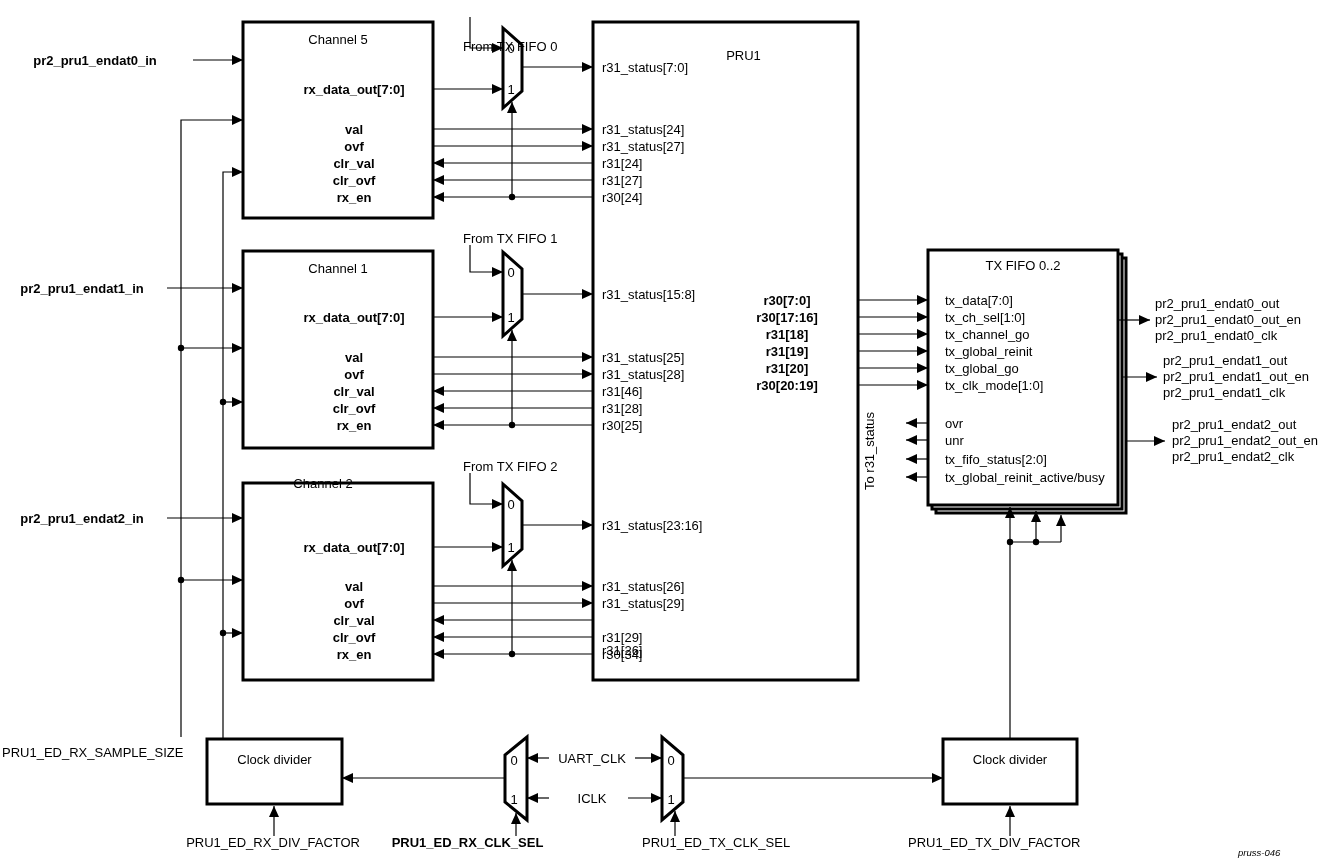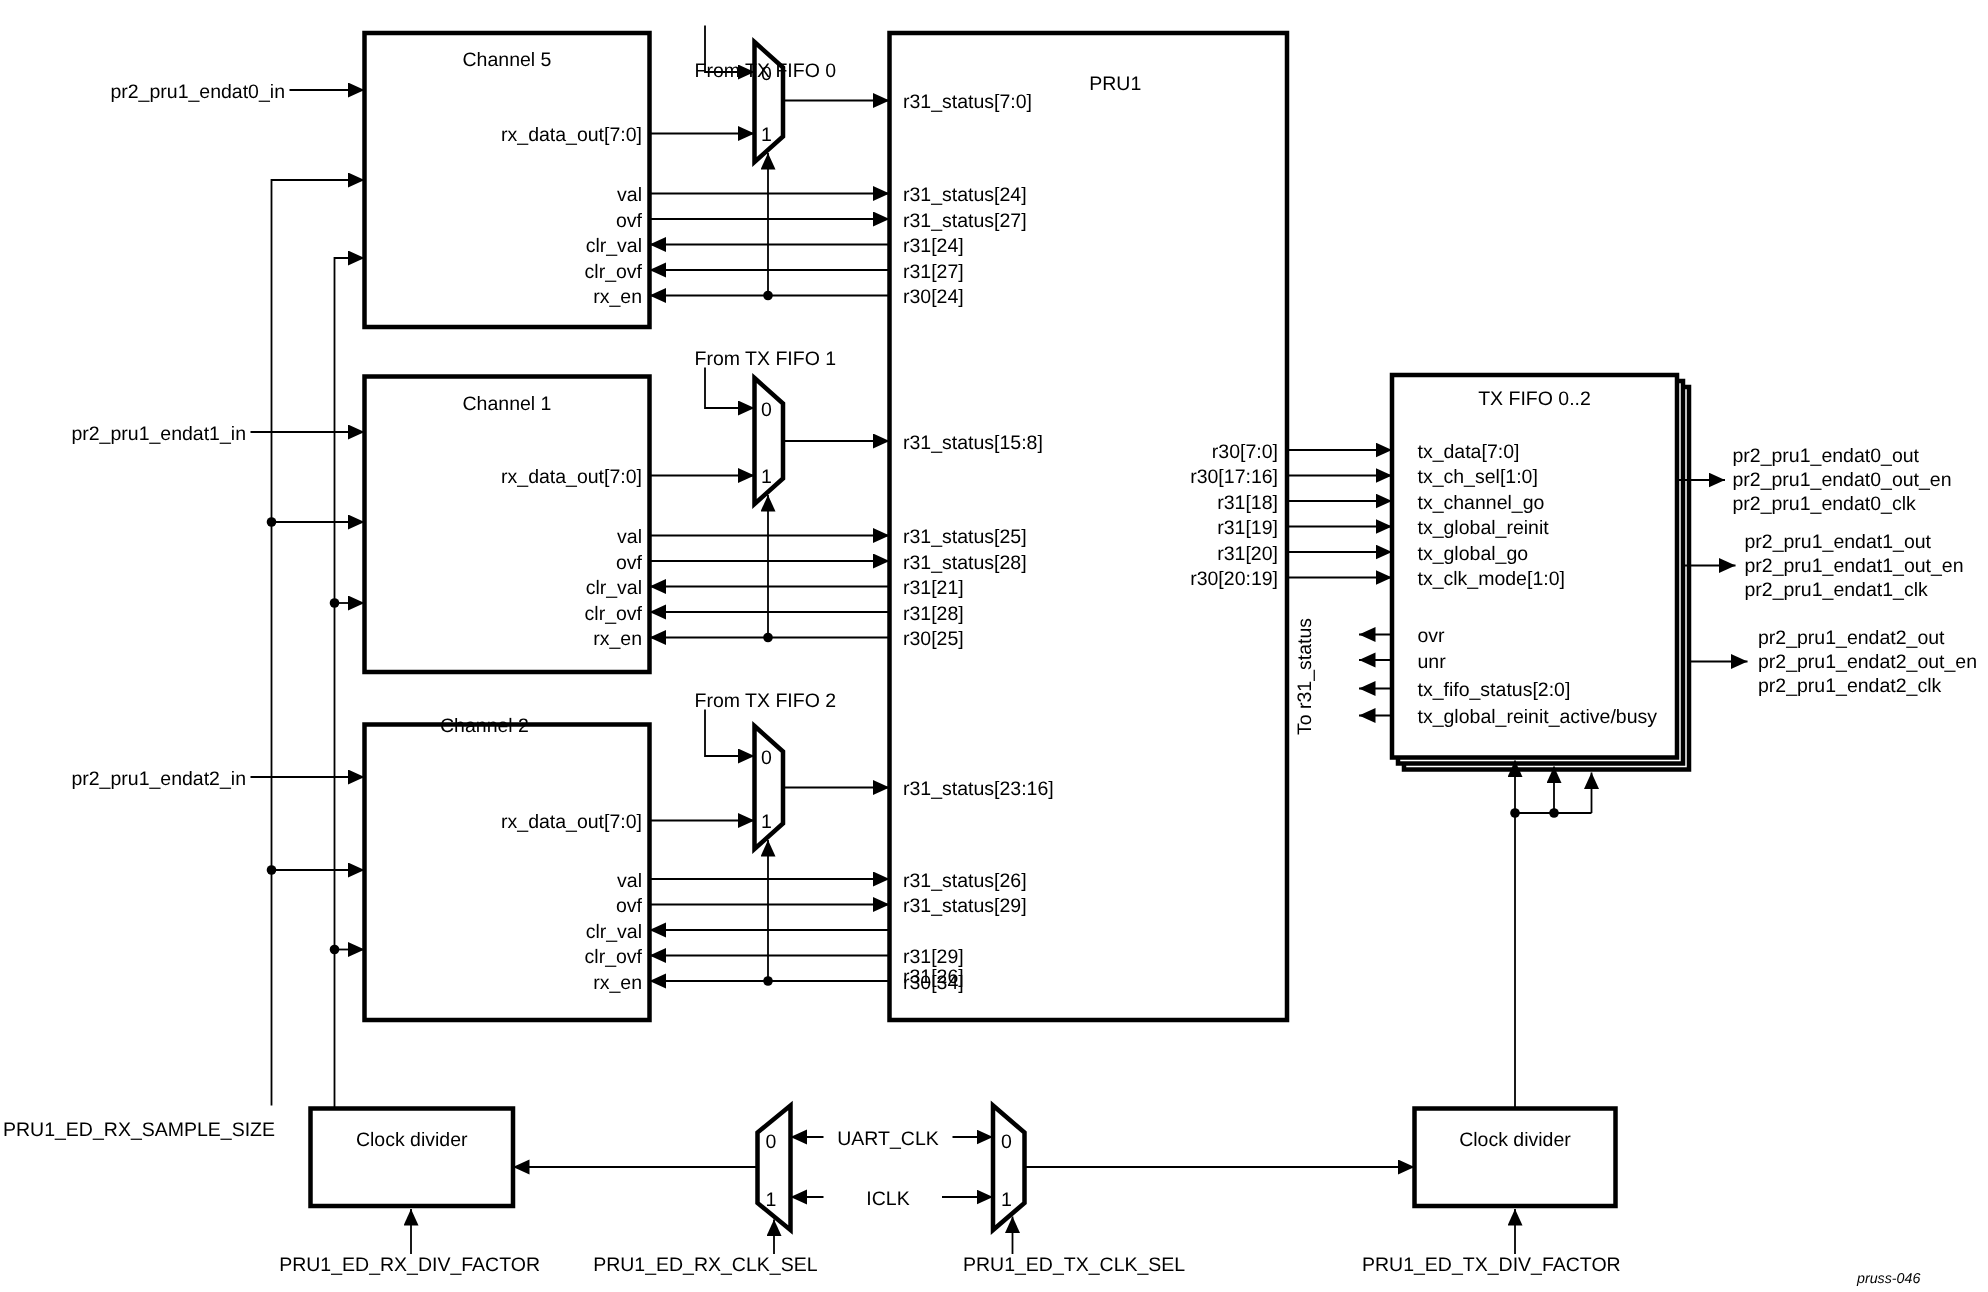--- a/index.html
+++ b/index.html
@@ -1,21 +1,21 @@
 <!DOCTYPE html>
 <html><head>
 <meta charset="utf-8">
 <style>
   html,body{margin:0;padding:0;background:#fff;}
   #canvas{position:relative;width:1325px;height:861px;background:#ffffff;overflow:hidden;
           font-family:"Liberation Sans", sans-serif;color:#000;}
   #wires{position:absolute;left:0;top:0;}
   .lb{position:absolute;font-size:13px;line-height:15px;white-space:nowrap;}
   .c{text-align:center;}
-  .r{text-align:right;}
+  .r{text-align:center;font-weight:bold;}
   .sm{font-size:9.5px;}
   .vert{transform:rotate(-90deg);transform-origin:left bottom;width:90px;text-align:center;}
   .og{line-height:16px;}
 </style>
 </head>
 <body>
 
 <div id="canvas">
 
 <svg id="wires" width="1325" height="861" viewBox="0 0 1325 861">
@@ -192,21 +192,21 @@
 <div class="lb c" style="left:593px;top:48px;width:301px;">PRU1</div>
 <div class="lb" style="left:602px;top:60px;">r31_status[7:0]</div>
 <div class="lb" style="left:602px;top:122px;">r31_status[24]</div>
 <div class="lb" style="left:602px;top:139px;">r31_status[27]</div>
 <div class="lb" style="left:602px;top:156px;">r31[24]</div>
 <div class="lb" style="left:602px;top:173px;">r31[27]</div>
 <div class="lb" style="left:602px;top:190px;">r30[24]</div>
 <div class="lb" style="left:602px;top:287px;">r31_status[15:8]</div>
 <div class="lb" style="left:602px;top:350px;">r31_status[25]</div>
 <div class="lb" style="left:602px;top:367px;">r31_status[28]</div>
-<div class="lb" style="left:602px;top:384px;">r31[21]</div>
+<div class="lb" style="left:602px;top:384px;">r31[46]</div>
 <div class="lb" style="left:602px;top:401px;">r31[28]</div>
 <div class="lb" style="left:602px;top:418px;">r30[25]</div>
 <div class="lb" style="left:602px;top:518px;">r31_status[23:16]</div>
 <div class="lb" style="left:602px;top:579px;">r31_status[26]</div>
 <div class="lb" style="left:602px;top:596px;">r31_status[29]</div>
 <div class="lb" style="left:602px;top:613px;margin-top:30px;">r31[26]</div>
 <div class="lb" style="left:602px;top:630px;">r31[29]</div>
 <div class="lb" style="left:602px;top:647px;">r30[34]</div>
 <div class="lb r" style="left:722px;top:293px;width:130px;">r30[7:0]</div>
 <div class="lb r" style="left:722px;top:310px;width:130px;">r30[17:16]</div>

